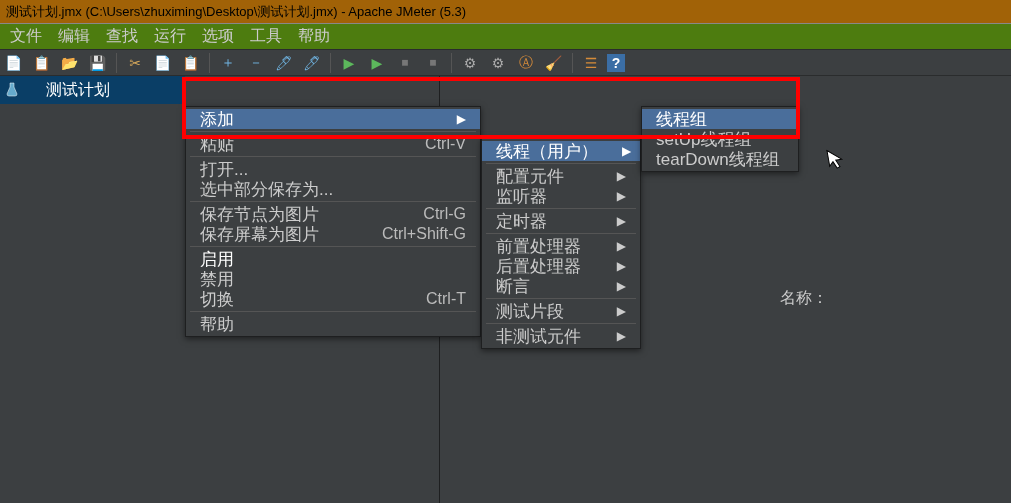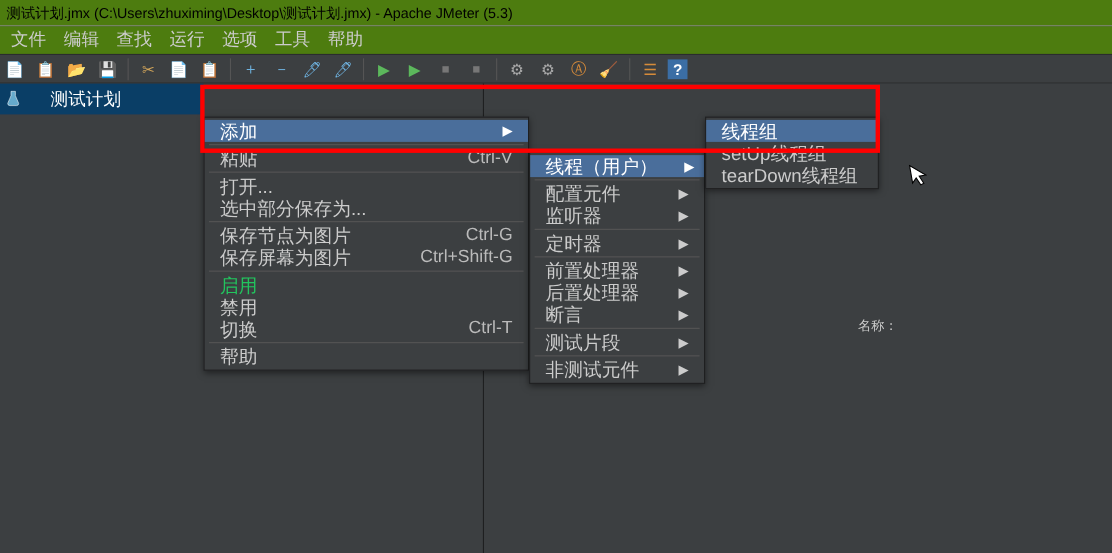--- a/index.html
+++ b/index.html
@@ -8,21 +8,21 @@
     height: 503px;
     font-family: "Microsoft YaHei", Arial, sans-serif;
     font-size: 16px;
     background: #3c3f41;
     color: #bbbbbb;
     position: relative;
     overflow: hidden;
   }
   .titlebar {
     height: 24px;
-    background: #4d7c0f;
+    background: #a16207;
     color: #000000;
     font-size: 13px;
     padding: 3px 6px;
     border-bottom: 1px solid #888;
   }
   .menubar {
     height: 26px;
     background: #4d7c0f;
     color: #cccccc;
     display: flex;
@@ -73,21 +73,21 @@
     display: inline-block;
   }
   .content-pane {
     flex: 1;
     background: #3c3f41;
   }
   .content-label {
     position: absolute;
     top: 288px; left: 780px;
     color: #cccccc;
-    font-size: 12px;
+    font-size: 16px;
   }
 
   .ctx-menu {
     position: absolute;
     background: #3c3f41;
     border: 1px solid #1e1f20;
     box-shadow: 0 2px 6px rgba(0,0,0,0.5);
     padding: 2px 0;
   }
   .ctx-item {
@@ -97,21 +97,21 @@
     justify-content: space-between;
     padding: 0 14px;
     color: #cccccc;
     font-size: 17px;
     white-space: nowrap;
   }
   .ctx-item.sel {
     background: #4a6e9b;
     color: #ffffff;
   }
-  .ctx-item.disabled { color: #22c55e; }
+  .ctx-item.disabled { color: #ffffff; }
   .ctx-sep { height: 1px; background: #555; margin: 2px 4px; }
   .ctx-item .arrow {
     margin-left: 24px;
     font-size: 12px;
   }
   .ctx-item .shortcut {
     margin-left: 24px;
     color: #bbbbbb;
     font-size: 16px;
   }

